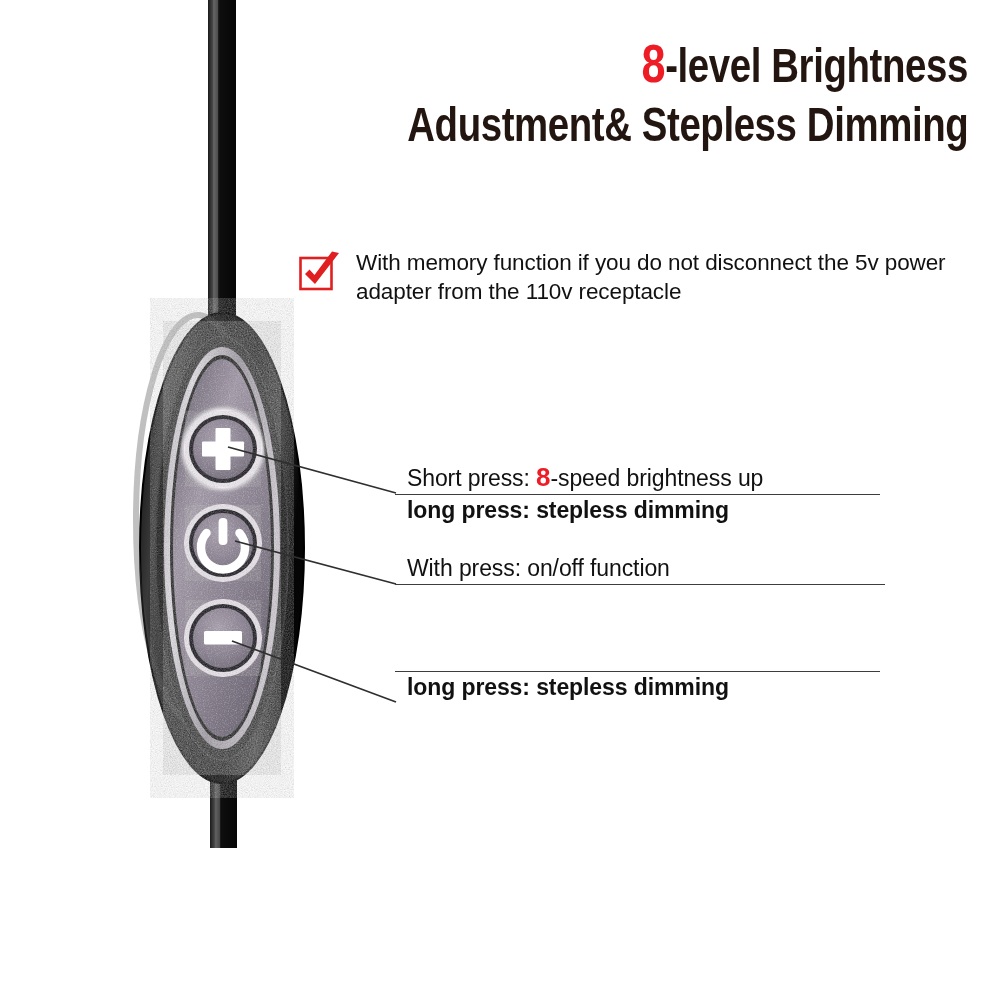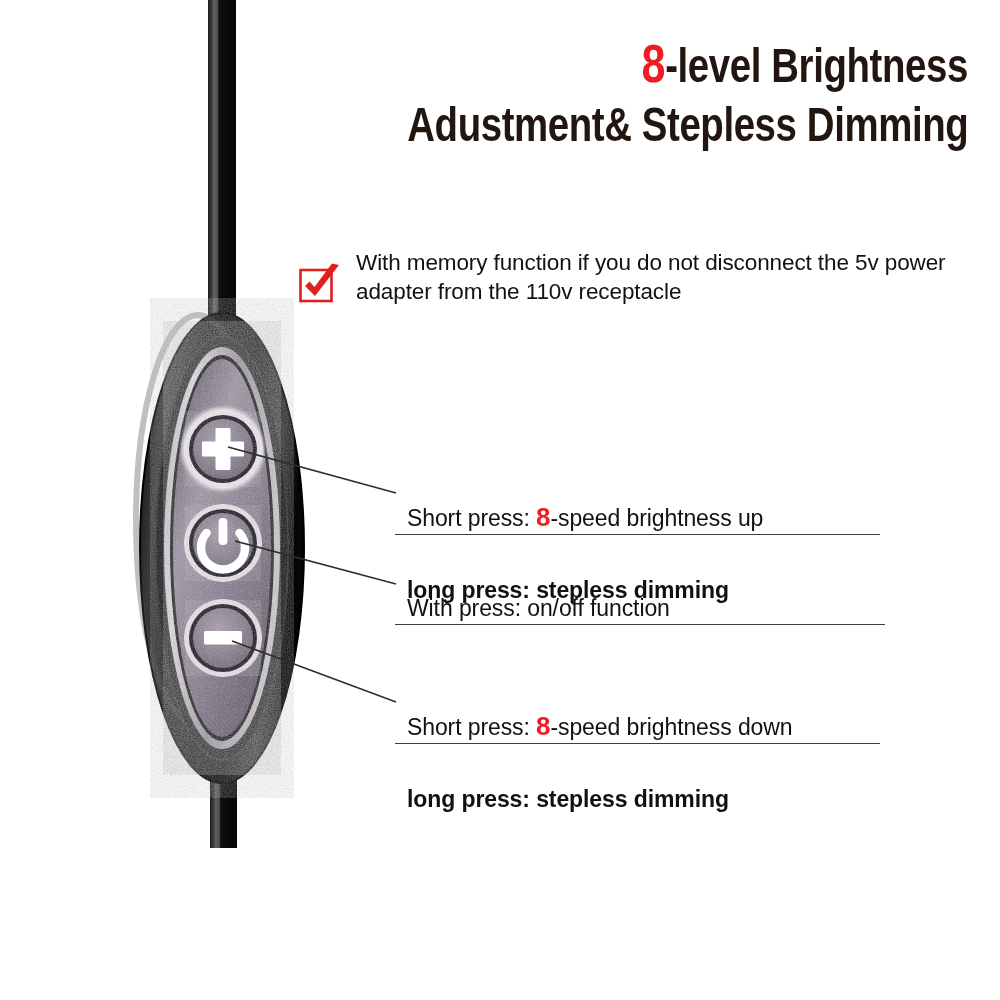--- a/index.html
+++ b/index.html
@@ -48,21 +48,21 @@
     font-size: 54px;
   }
 
   
   #memory-note {
     position: absolute;
     left: 298px;
     top: 246px;
     width: 660px;
     display: flex;
-    align-items: flex-end;
+    align-items: flex-start;
     gap: 14px;
   }
   #check-icon {
     flex: 0 0 auto;
     width: 44px;
     height: 44px;
     position: relative;
     margin-top: 4px;
   }
   #memory-note-text {
@@ -86,21 +86,20 @@
   .callout {
     position: absolute;
     color: #111111;
     letter-spacing: -0.1px;
   }
   .callout .line1,
   .callout .line2 {
     font-size: 23px;
     line-height: 31px;
     white-space: nowrap;
-    margin-top: 40px;
   }
   .callout .line1 {
     padding-left: 12px;
   }
   .callout .line2 {
     padding-left: 12px;
     font-weight: bold;
   }
   .rule {
     height: 0;
@@ -273,18 +272,17 @@
     <div class="rule"></div>
     <div class="line2">long press: stepless dimming</div>
   </div>
 
   <div id="callout-power" class="callout">
     <div class="line1">With press: on/off function</div>
     <div class="rule"></div>
   </div>
 
   <div id="callout-minus" class="callout">
-    <div class="line1"><span>Short press: </span><span class="co-num">8</span><span>-speed brightness down</span></div>
     <div class="rule"></div>
     <div class="line2">long press: stepless dimming</div>
   </div>
 
 </div>
 
 </body></html>

